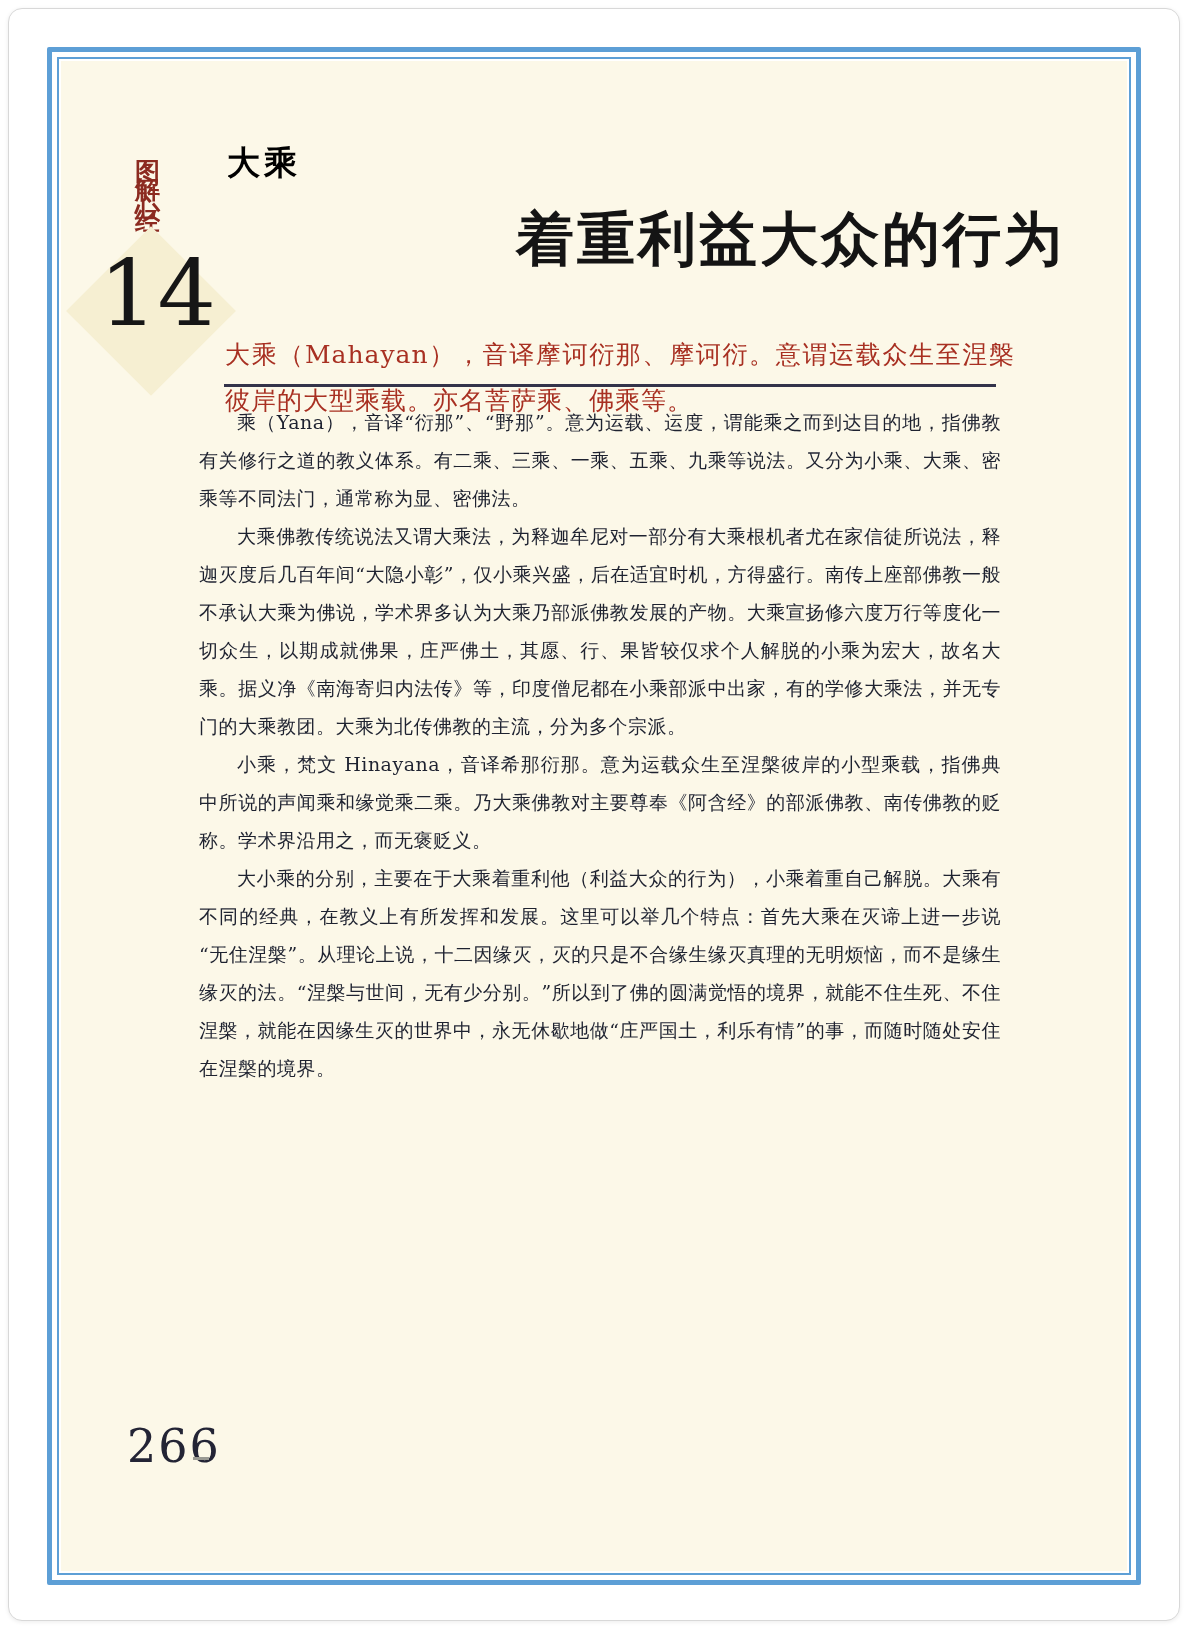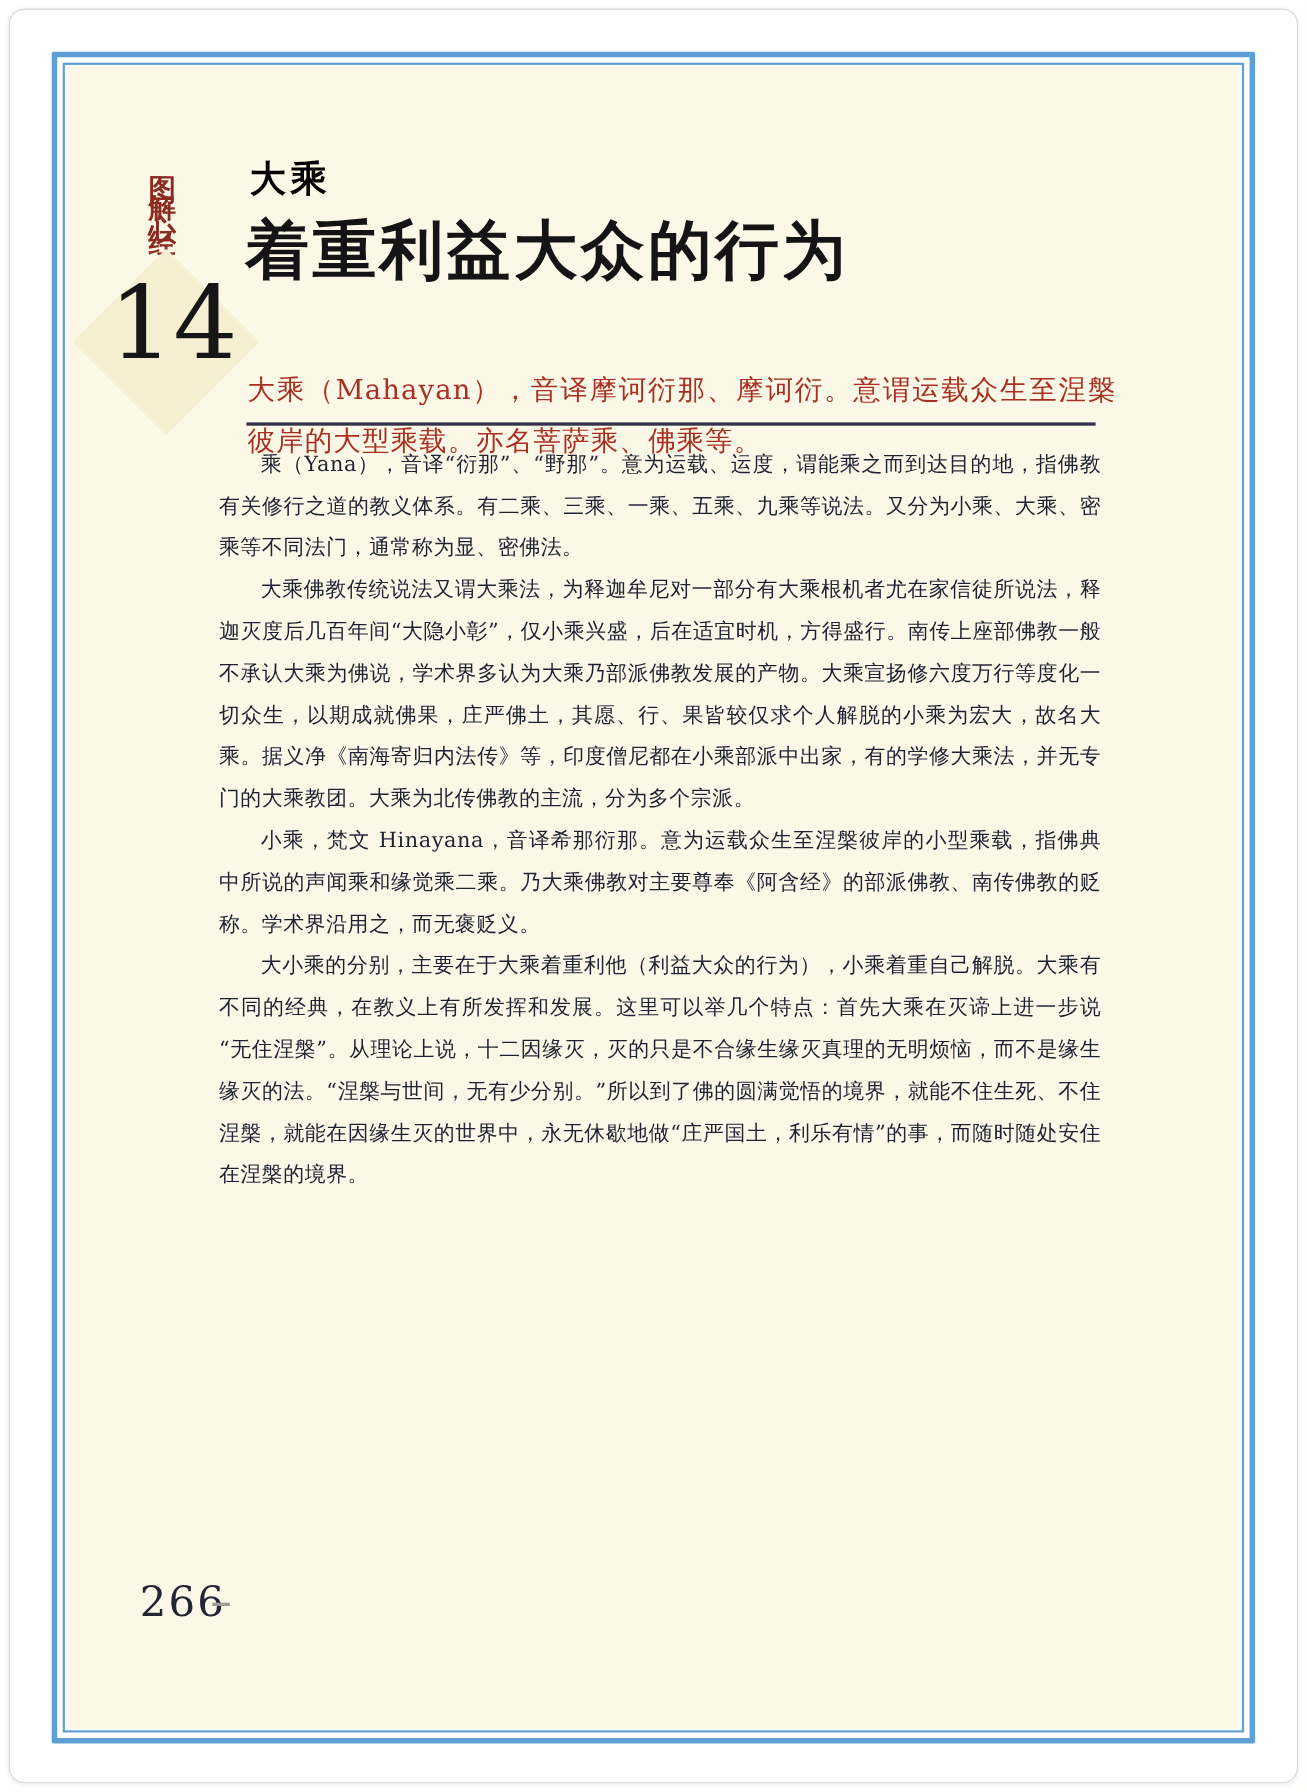--- a/index.html
+++ b/index.html
@@ -35,21 +35,21 @@
   .chapter-diamond{
     position:absolute;left:30px;top:190px;width:120px;height:120px;
     background:#f6efd2;transform:rotate(45deg);
   }
   .chapter-number{
     position:absolute;left:38px;top:182px;width:110px;
     font-size:92px;color:#161616;text-align:center;line-height:1.1;
   }
   .page-number{
     position:absolute;left:66px;top:1358px;
-    font-size:38px;color:#232435;letter-spacing:2px;margin-top:15px;
+    font-size:46px;color:#232435;letter-spacing:2px;
   }
   .page-number-dash{
     position:absolute;left:132px;top:1396px;width:16px;height:3px;background:#9a9a93;
   }
   
   .section-label{
     position:absolute;left:166px;top:80px;
     font-size:33px;font-weight:bold;color:#000000;letter-spacing:4px;
   }
   .main-title{
@@ -82,21 +82,21 @@
   <div class="frame-inner"></div>
   <div class="page">
 
     <div class="vertical-title">图解心经</div>
     <div class="chapter-diamond"></div>
     <div class="chapter-number">14</div>
     <div class="page-number">266</div>
     <div class="page-number-dash"></div>
 
     <div class="section-label">大乘</div>
-    <h1 class="main-title" style="margin:0;">着重利益大众的行为</h1>
+    <h1 class="main-title" style="margin:12px;text-align:right;">着重利益大众的行为</h1>
     <div class="subtitle">大乘（Mahayan），音译摩诃衍那、摩诃衍。意谓运载众生至涅槃彼岸的大型乘载。亦名菩萨乘、佛乘等。</div>
     <div class="separator"></div>
 
     <div class="body-text">
       <p>乘（Yana），音译“衍那”、“野那”。意为运载、运度，谓能乘之而到达目的地，指佛教有关修行之道的教义体系。有二乘、三乘、一乘、五乘、九乘等说法。又分为小乘、大乘、密乘等不同法门，通常称为显、密佛法。</p>
       <p>大乘佛教传统说法又谓大乘法，为释迦牟尼对一部分有大乘根机者尤在家信徒所说法，释迦灭度后几百年间“大隐小彰”，仅小乘兴盛，后在适宜时机，方得盛行。南传上座部佛教一般不承认大乘为佛说，学术界多认为大乘乃部派佛教发展的产物。大乘宣扬修六度万行等度化一切众生，以期成就佛果，庄严佛土，其愿、行、果皆较仅求个人解脱的小乘为宏大，故名大乘。据义净《南海寄归内法传》等，印度僧尼都在小乘部派中出家，有的学修大乘法，并无专门的大乘教团。大乘为北传佛教的主流，分为多个宗派。</p>
       <p>小乘，梵文 Hinayana，音译希那衍那。意为运载众生至涅槃彼岸的小型乘载，指佛典中所说的声闻乘和缘觉乘二乘。乃大乘佛教对主要尊奉《阿含经》的部派佛教、南传佛教的贬称。学术界沿用之，而无褒贬义。</p>
       <p>大小乘的分别，主要在于大乘着重利他（利益大众的行为），小乘着重自己解脱。大乘有不同的经典，在教义上有所发挥和发展。这里可以举几个特点：首先大乘在灭谛上进一步说“无住涅槃”。从理论上说，十二因缘灭，灭的只是不合缘生缘灭真理的无明烦恼，而不是缘生缘灭的法。“涅槃与世间，无有少分别。”所以到了佛的圆满觉悟的境界，就能不住生死、不住涅槃，就能在因缘生灭的世界中，永无休歇地做“庄严国土，利乐有情”的事，而随时随处安住在涅槃的境界。</p>
     </div>
 

